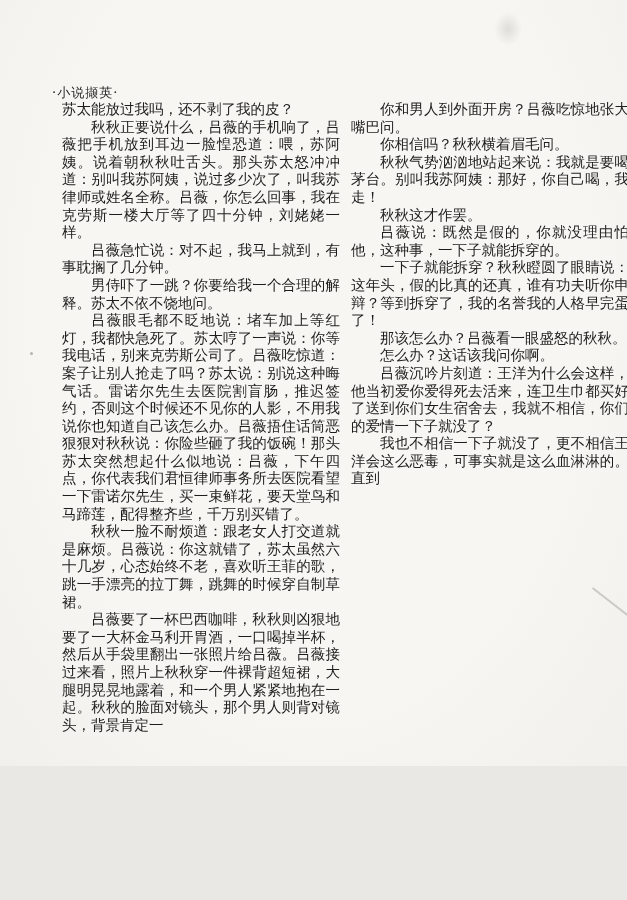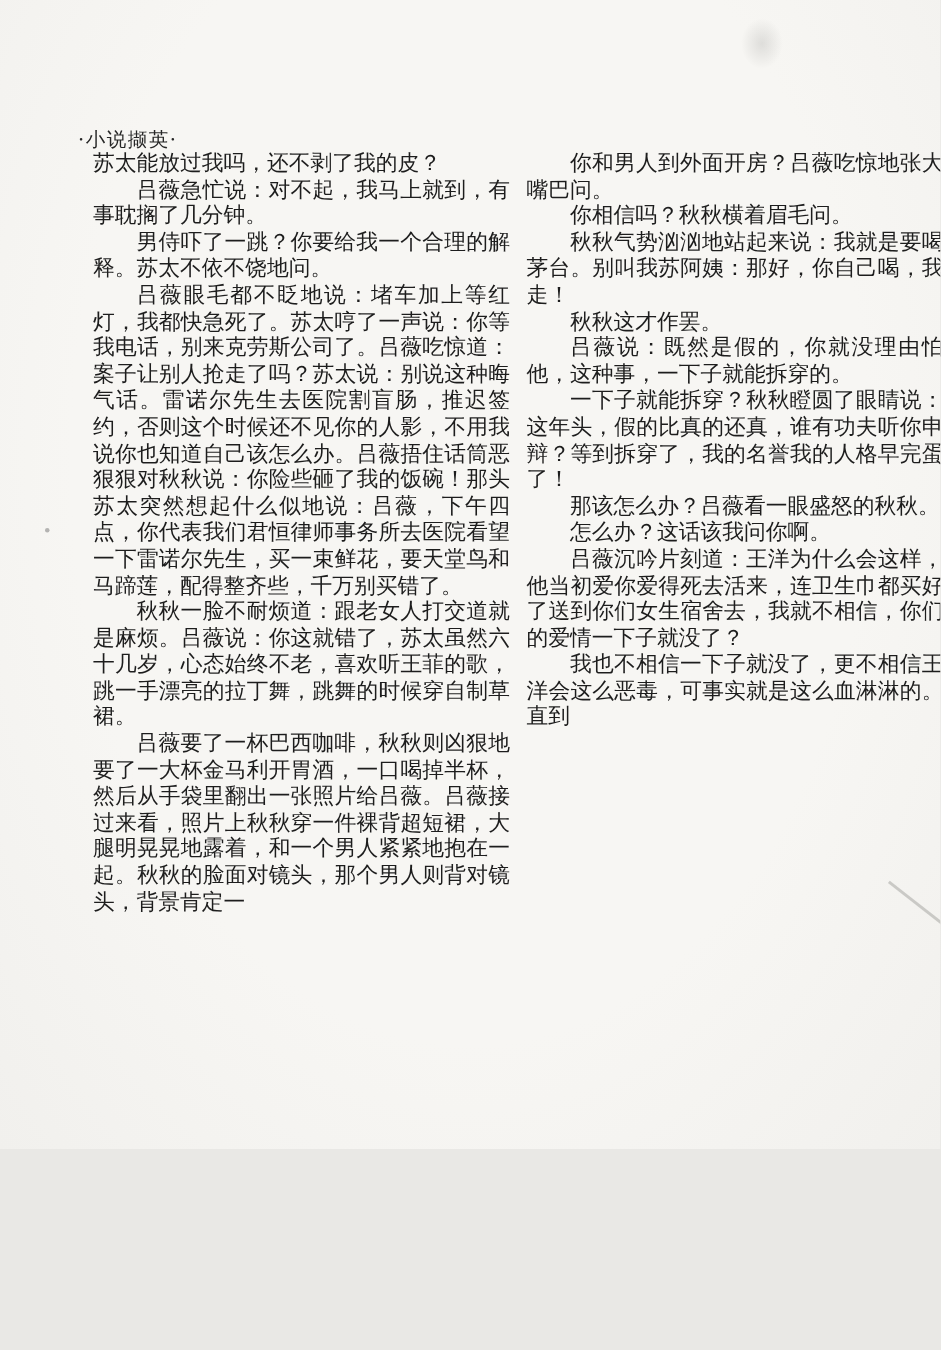--- a/index.html
+++ b/index.html
@@ -69,20 +69,21 @@
 
   <div class="smudge-top"></div>
   <div class="scratch"></div>
   <div class="margin-dot"></div>
 
   <div class="section-header">·小说撷英·</div>
 
   <div class="columns">
     <div class="col">
       <p>苏太能放过我吗，还不剥了我的皮？</p>
+      <p class="indent">秋秋正要说什么，吕薇的手机响了，吕薇把手机放到耳边一脸惶恐道：喂，苏阿姨。说着朝秋秋吐舌头。那头苏太怒冲冲道：别叫我苏阿姨，说过多少次了，叫我苏律师或姓名全称。吕薇，你怎么回事，我在克劳斯一楼大厅等了四十分钟，刘姥姥一样。</p>
       <p class="indent">吕薇急忙说：对不起，我马上就到，有事耽搁了几分钟。</p>
       <p class="indent">男侍吓了一跳？你要给我一个合理的解释。苏太不依不饶地问。</p>
       <p class="indent">吕薇眼毛都不眨地说：堵车加上等红灯，我都快急死了。苏太哼了一声说：你等我电话，别来克劳斯公司了。吕薇吃惊道：案子让别人抢走了吗？苏太说：别说这种晦气话。雷诺尔先生去医院割盲肠，推迟签约，否则这个时候还不见你的人影，不用我说你也知道自己该怎么办。吕薇捂住话筒恶狠狠对秋秋说：你险些砸了我的饭碗！那头苏太突然想起什么似地说：吕薇，下午四点，你代表我们君恒律师事务所去医院看望一下雷诺尔先生，买一束鲜花，要天堂鸟和马蹄莲，配得整齐些，千万别买错了。</p>
       <p class="indent">秋秋一脸不耐烦道：跟老女人打交道就是麻烦。吕薇说：你这就错了，苏太虽然六十几岁，心态始终不老，喜欢听王菲的歌，跳一手漂亮的拉丁舞，跳舞的时候穿自制草裙。</p>
       <p class="indent">吕薇要了一杯巴西咖啡，秋秋则凶狠地要了一大杯金马利开胃酒，一口喝掉半杯，然后从手袋里翻出一张照片给吕薇。吕薇接过来看，照片上秋秋穿一件裸背超短裙，大腿明晃晃地露着，和一个男人紧紧地抱在一起。秋秋的脸面对镜头，那个男人则背对镜头，背景肯定一</p>
     </div>
     <div class="col">
       <p class="indent">你和男人到外面开房？吕薇吃惊地张大嘴巴问。</p>
       <p class="indent">你相信吗？秋秋横着眉毛问。</p>
       <p class="indent">秋秋气势汹汹地站起来说：我就是要喝茅台。别叫我苏阿姨：那好，你自己喝，我走！</p>

